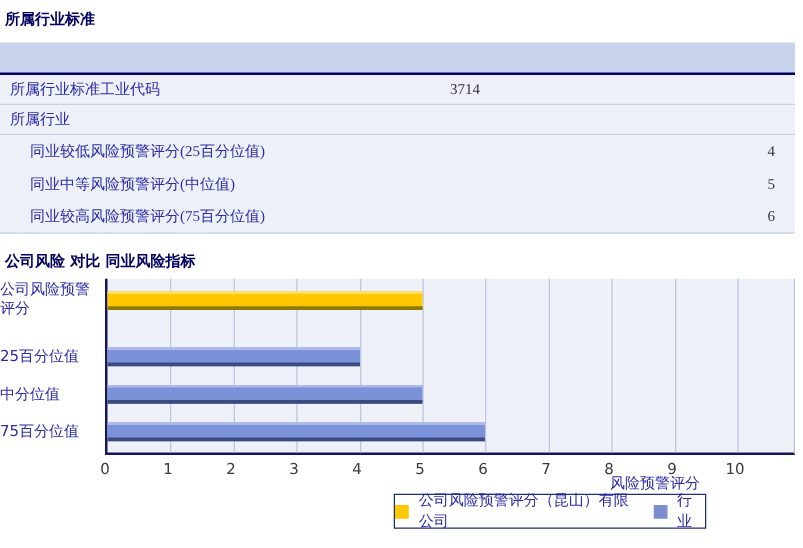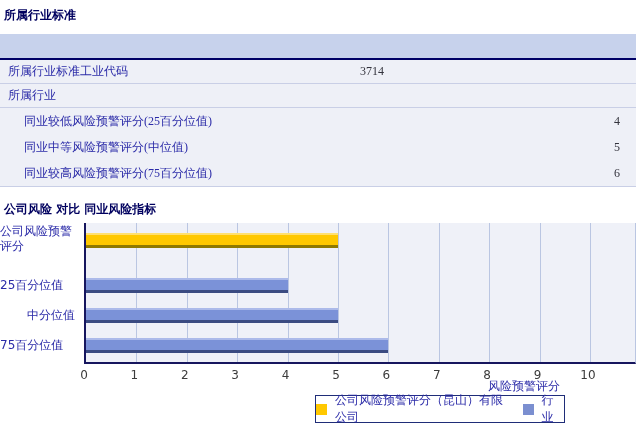--- a/index.html
+++ b/index.html
@@ -83,21 +83,21 @@
     </div>
   </div>
 </div>
 
 <div class="section-title" style="top:201px">公司风险 对比 同业风险指标</div>
 
 <div class="chart">
   <div class="ylabels">
       <div class="ylabel wrap" style="top: 1px;">公司风险预警评分</div>
       <div class="ylabel" style="top: 56px; margin-left: 44px;">25百分位值</div>
-      <div class="ylabel" style="top: 86px; padding-left: 27px;">中分位值</div>
+      <div class="ylabel" style="top: 86px;">中分位值</div>
       <div class="ylabel" style="top: 116px;">75百分位值</div>
     </div>
   <div class="plot">
       <div class="gridline" style="left: 50.4px;"></div>
       <div class="gridline" style="left: 100.8px;"></div>
       <div class="gridline" style="left: 151.2px;"></div>
       <div class="gridline" style="left: 201.6px;"></div>
       <div class="gridline" style="left: 252px;"></div>
       <div class="gridline" style="left: 302.4px;"></div>
       <div class="gridline" style="left: 352.8px;"></div>

